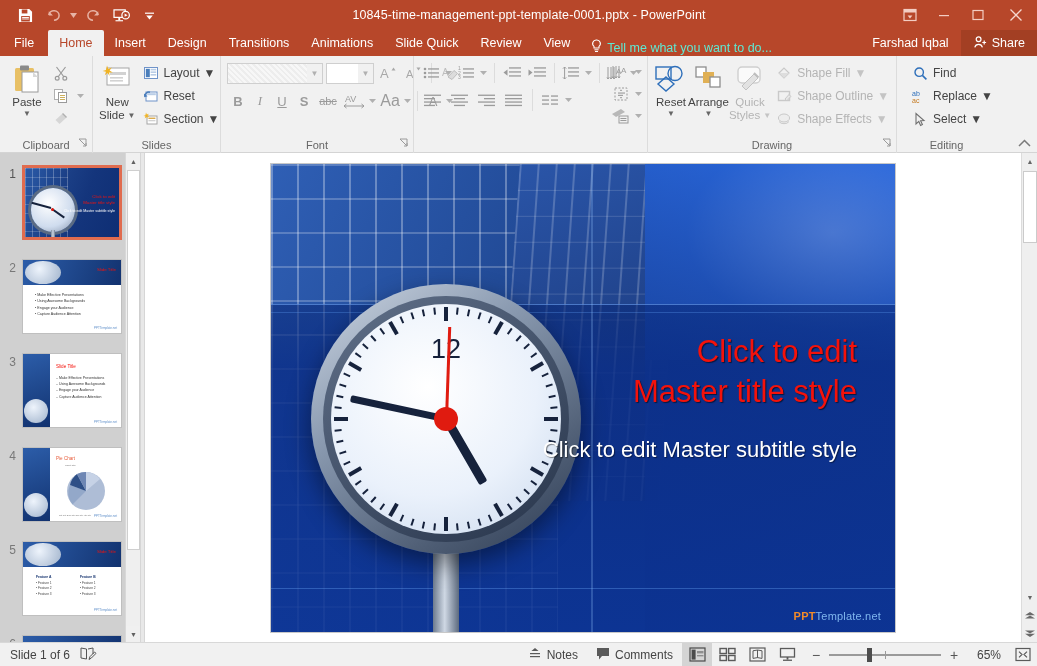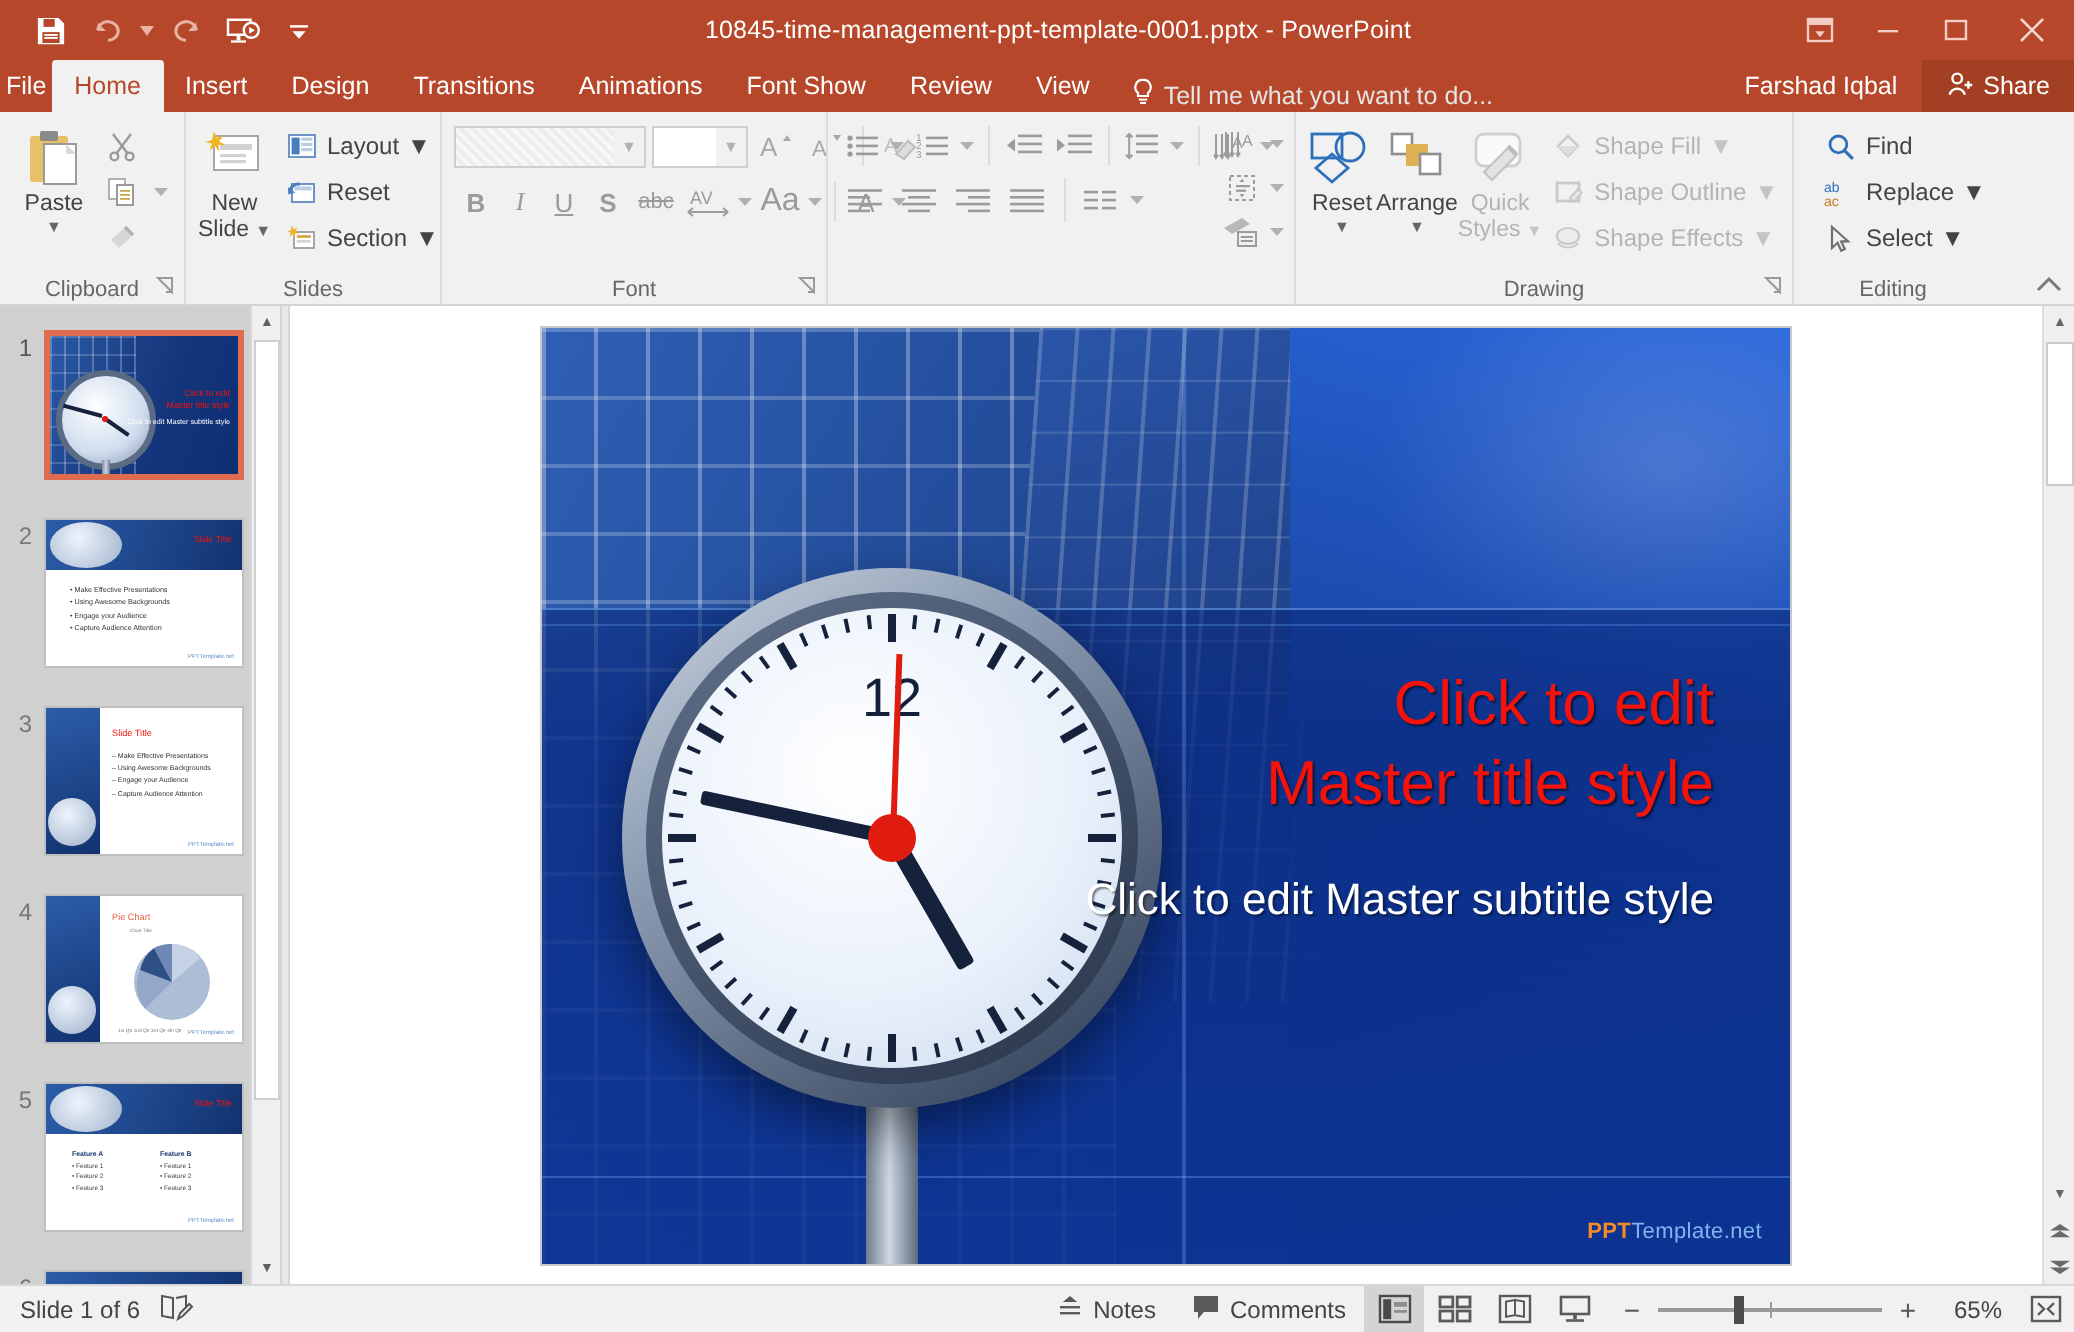--- a/index.html
+++ b/index.html
@@ -35,23 +35,23 @@
 
   
   .tabsrow {
     height:26px; background:#b7472a; display:flex; align-items:flex-end; flex-shrink:0;
     position:relative;
   }
   .tab {
     height:26px; padding:0 11px; display:flex; align-items:center; justify-content:center;
     color:#fff; font-size:12.5px; white-space:nowrap;
   }
-  .tab.file { padding:0 3px; }
+  .tab.file { padding:0 14px; }
   .tab.active { background:#f1f1f1; color:#b7472a; border-radius:2px 2px 0 0; }
-  .tellme { display:flex; align-items:center; gap:5px; color:#e5e5e5; padding:0 10px; font-size:12.5px; }
+  .tellme { display:flex; align-items:center; gap:5px; color:#5eead4; padding:0 10px; font-size:12.5px; }
   .tellme .bulb { font-size:13px; }
   .right-user { margin-left:auto; display:flex; align-items:center; height:26px; }
   .username { color:#fff; font-size:12.5px; padding:0 12px; }
   .share-btn {
     display:flex; align-items:center; gap:5px; background:#a33f23; color:#fff;
     height:26px; padding:0 12px; font-size:12.5px;
   }
 
   
   .ribbon {
@@ -300,21 +300,21 @@
     </div>
   </div>
 
   <div class="tabsrow">
     <div class="tab file">File</div>
     <div class="tab active">Home</div>
     <div class="tab">Insert</div>
     <div class="tab">Design</div>
     <div class="tab">Transitions</div>
     <div class="tab">Animations</div>
-    <div class="tab">Font Show</div>
+    <div class="tab">Slide Quick</div>
     <div class="tab">Review</div>
     <div class="tab">View</div>
     <div class="tellme">
       <span class="bulb">
         <svg width="11" height="14" viewBox="0 0 11 14">
             <path d="M5.5 1 A3.6 3.6 0 0 1 8 7.4 L8 9 L3 9 L3 7.4 A3.6 3.6 0 0 1 5.5 1 Z" fill="none" stroke="#fff" stroke-width="1.1"></path>
             <rect x="3.4" y="10.3" width="4.2" height="1" fill="#fff"></rect>
             <rect x="4" y="12" width="3" height="1" fill="#fff"></rect>
           </svg>
       </span>

